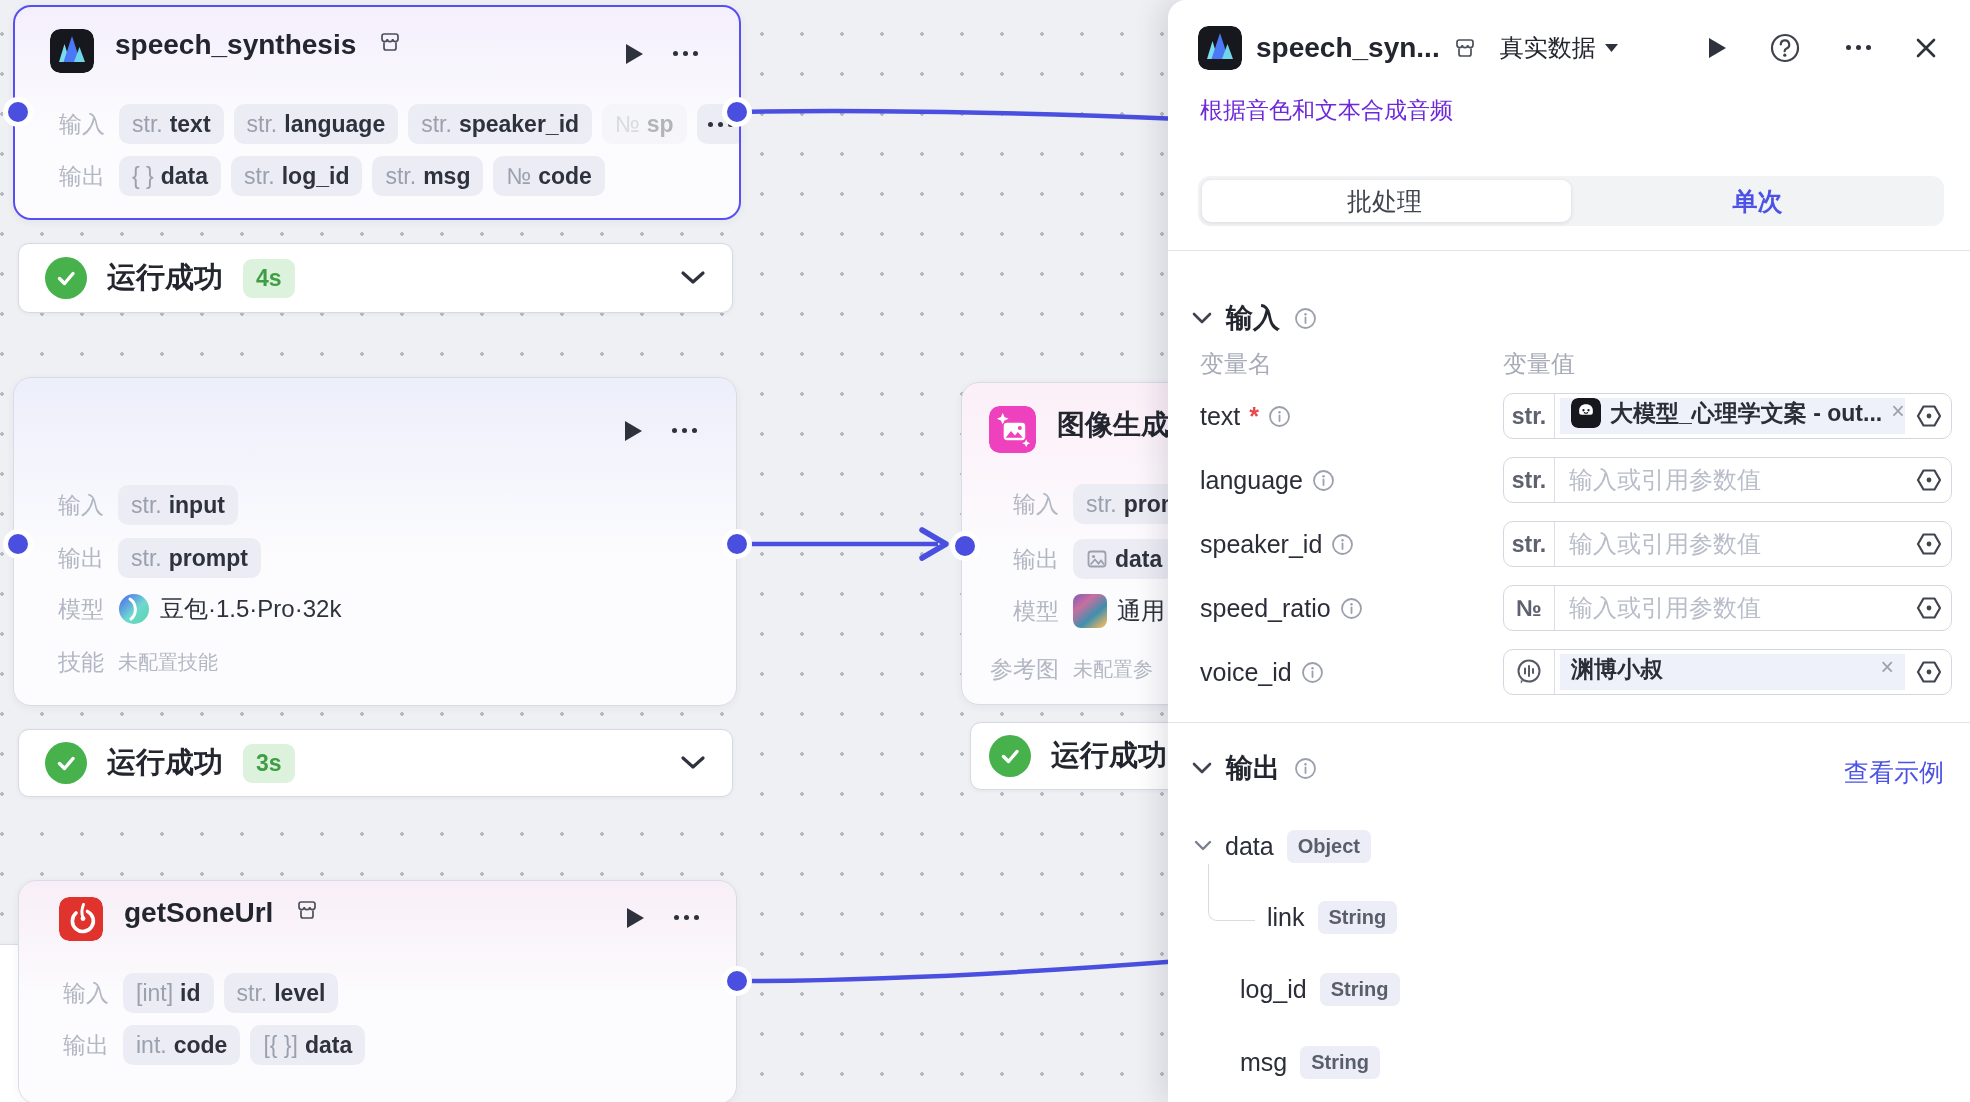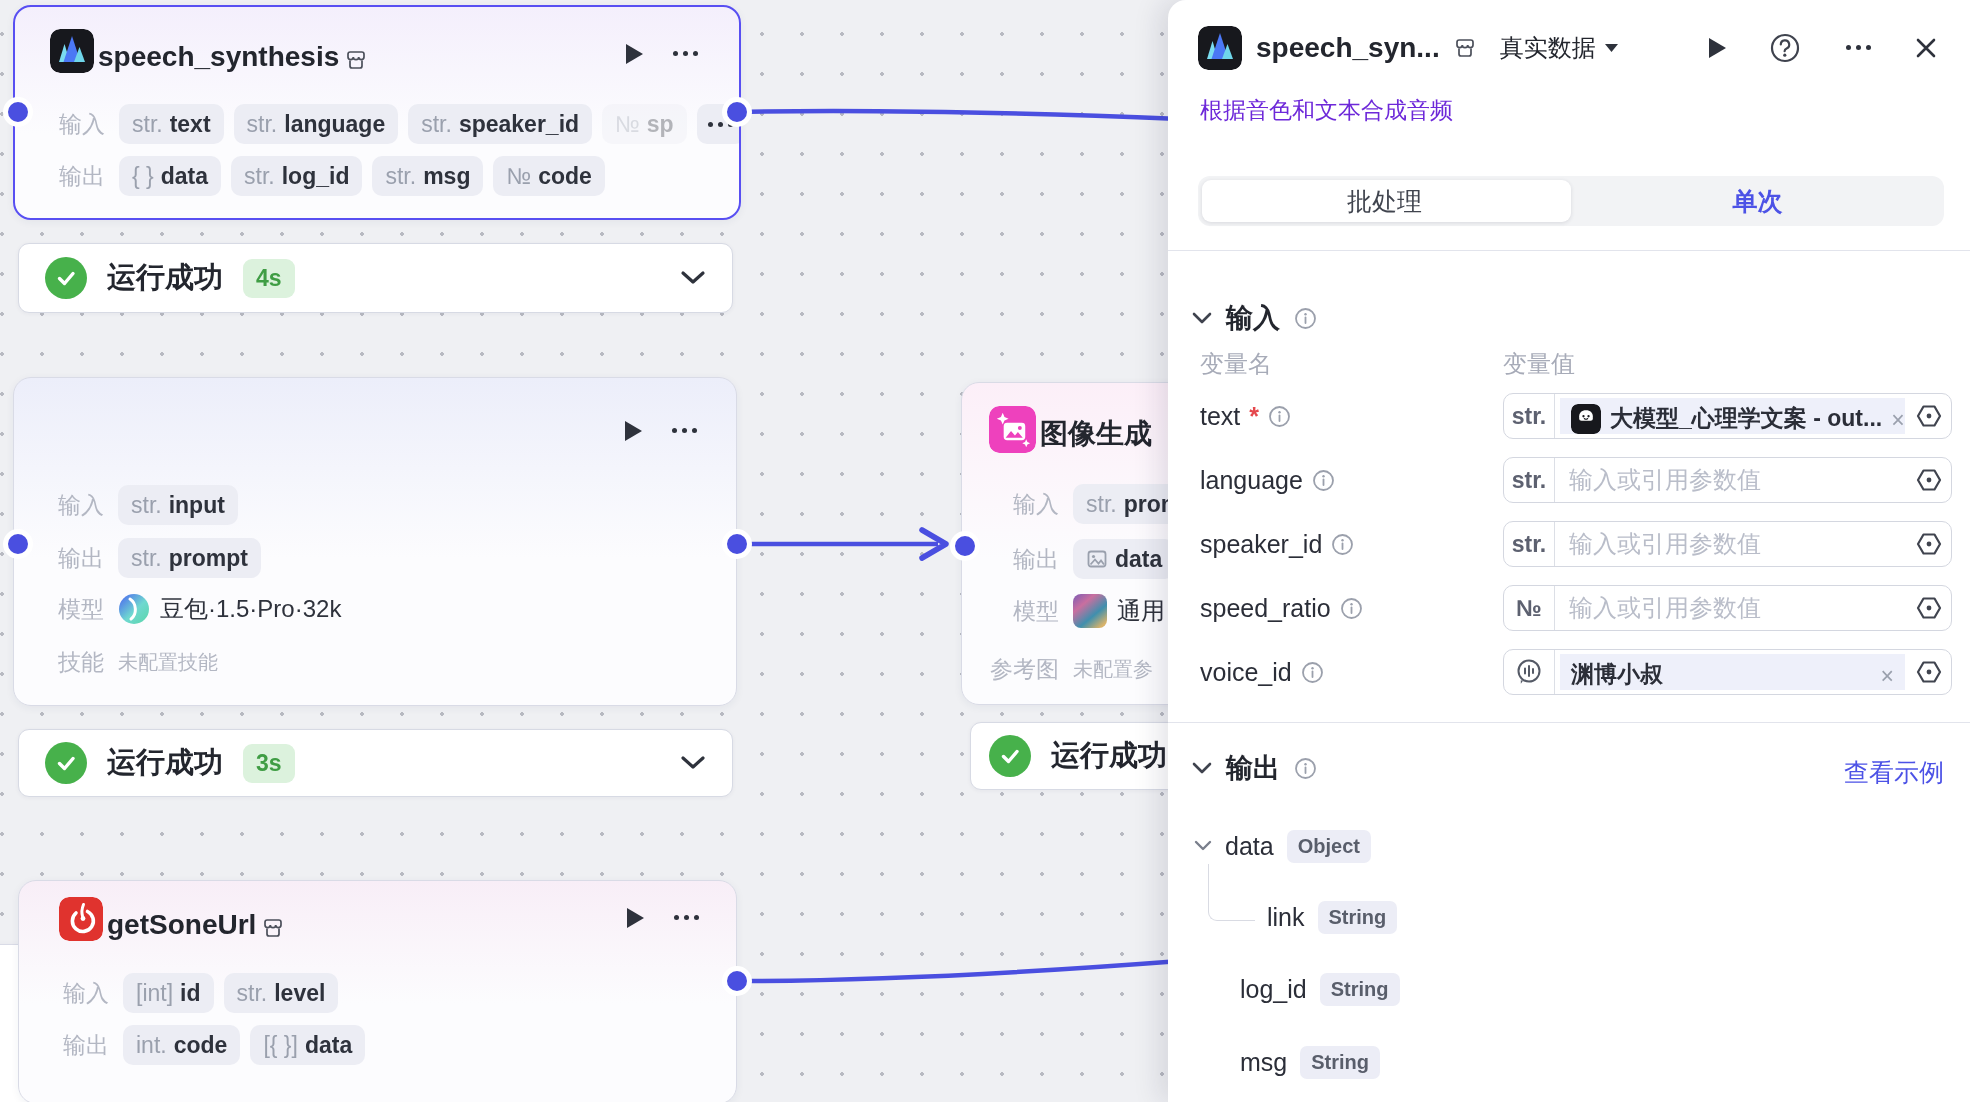--- a/index.html
+++ b/index.html
@@ -15,21 +15,21 @@
   svg{display:block}
 
   
   .node{position:absolute;border:1.5px solid #d9dbe6;border-radius:18px;
     box-shadow:0 2px 8px rgba(40,44,90,.06);z-index:2;overflow:hidden}
   .node.selected{border:2.5px solid #584ff2}
   .g-purple{background:linear-gradient(180deg,#f4effc 0%,#fcfcfe 60%)}
   .g-blue{background:linear-gradient(180deg,#eceefa 0%,#fcfcfe 55%)}
   .g-pink{background:linear-gradient(180deg,#f8eef7 0%,#fcfcfe 55%)}
   .g-magenta{background:linear-gradient(180deg,#fceff8 0%,#fcfcfe 55%)}
-  .nheader{position:absolute;display:flex;align-items:flex-end;gap:4px}
+  .nheader{position:absolute;display:flex;align-items:flex-start;gap:21px}
   .nicon{width:44px;height:44px;border-radius:10px;flex:0 0 auto}
   .ntitle{font-size:28px;font-weight:700;color:#23262e;white-space:nowrap}
   .row{position:absolute;display:flex;align-items:center;gap:10px;height:40px;white-space:nowrap}
   .rlabel{color:#b3b7c3;font-size:23px;margin-right:4px}
   .chip{display:inline-flex;align-items:center;height:40px;padding:0 13px;gap:7px;
     border-radius:10px;background:#ecedf4;font-size:23px}
   .chip .t{color:#9aa0ad}
   .chip .n{color:#2e323c;font-weight:700}
   .chip.faded{opacity:.35}
   .chip.more{width:22px;justify-content:center}
@@ -84,21 +84,21 @@
   .collabel{position:absolute;top:348px;font-size:24px;color:#a7abb8}
   .pname{position:absolute;left:32px;height:46px;display:flex;align-items:center;gap:9px;
     font-size:25px;color:#2b2e38;font-weight:500}
   .req{color:#e5484d;font-weight:700}
   .field{position:absolute;left:335px;width:449px;height:46px;border:1.5px solid #d4d7e0;
     border-radius:10px;display:flex;align-items:center;background:#fff;box-sizing:border-box}
   .prefix{width:50px;align-self:stretch;display:flex;align-items:center;justify-content:center;
     color:#5d6170;font-weight:700;font-size:23px;border-right:1.5px solid #dcdfe6;flex:0 0 auto}
   .ph{flex:1;padding:0 14px;color:#b9bdc9;font-size:24px;white-space:nowrap;overflow:hidden}
   .vchip{flex:1;margin:4px 2px 4px 5px;background:#eef0fa;border-radius:0;height:36px;
-    display:flex;align-items:flex-end;padding:0 11px;gap:9px;font-size:23px;color:#2b2e38;
+    display:flex;align-items:flex-start;padding:0 11px;gap:9px;font-size:23px;color:#2b2e38;
     font-weight:600;white-space:nowrap;overflow:hidden}
   .vchip .x{margin-left:auto;color:#9aa0ad;font-size:23px;font-weight:400;cursor:pointer}
   .hexwrap{width:44px;display:flex;justify-content:center;flex:0 0 auto;cursor:pointer}
   .minichip-icon{width:30px;height:30px;border-radius:7px;flex:0 0 auto}
   .linkbtn{position:absolute;font-size:25px;color:#4c52e6;cursor:pointer}
   .trow{position:absolute;display:flex;align-items:center;gap:13px;height:32px}
   .tname{font-size:25px;color:#2b2e38}
   .badge{background:#ecedf6;color:#595e6b;font-size:20px;font-weight:600;
     padding:5px 11px;border-radius:7px}
   .treeline{position:absolute;left:40px;top:864px;width:46px;height:56px;

